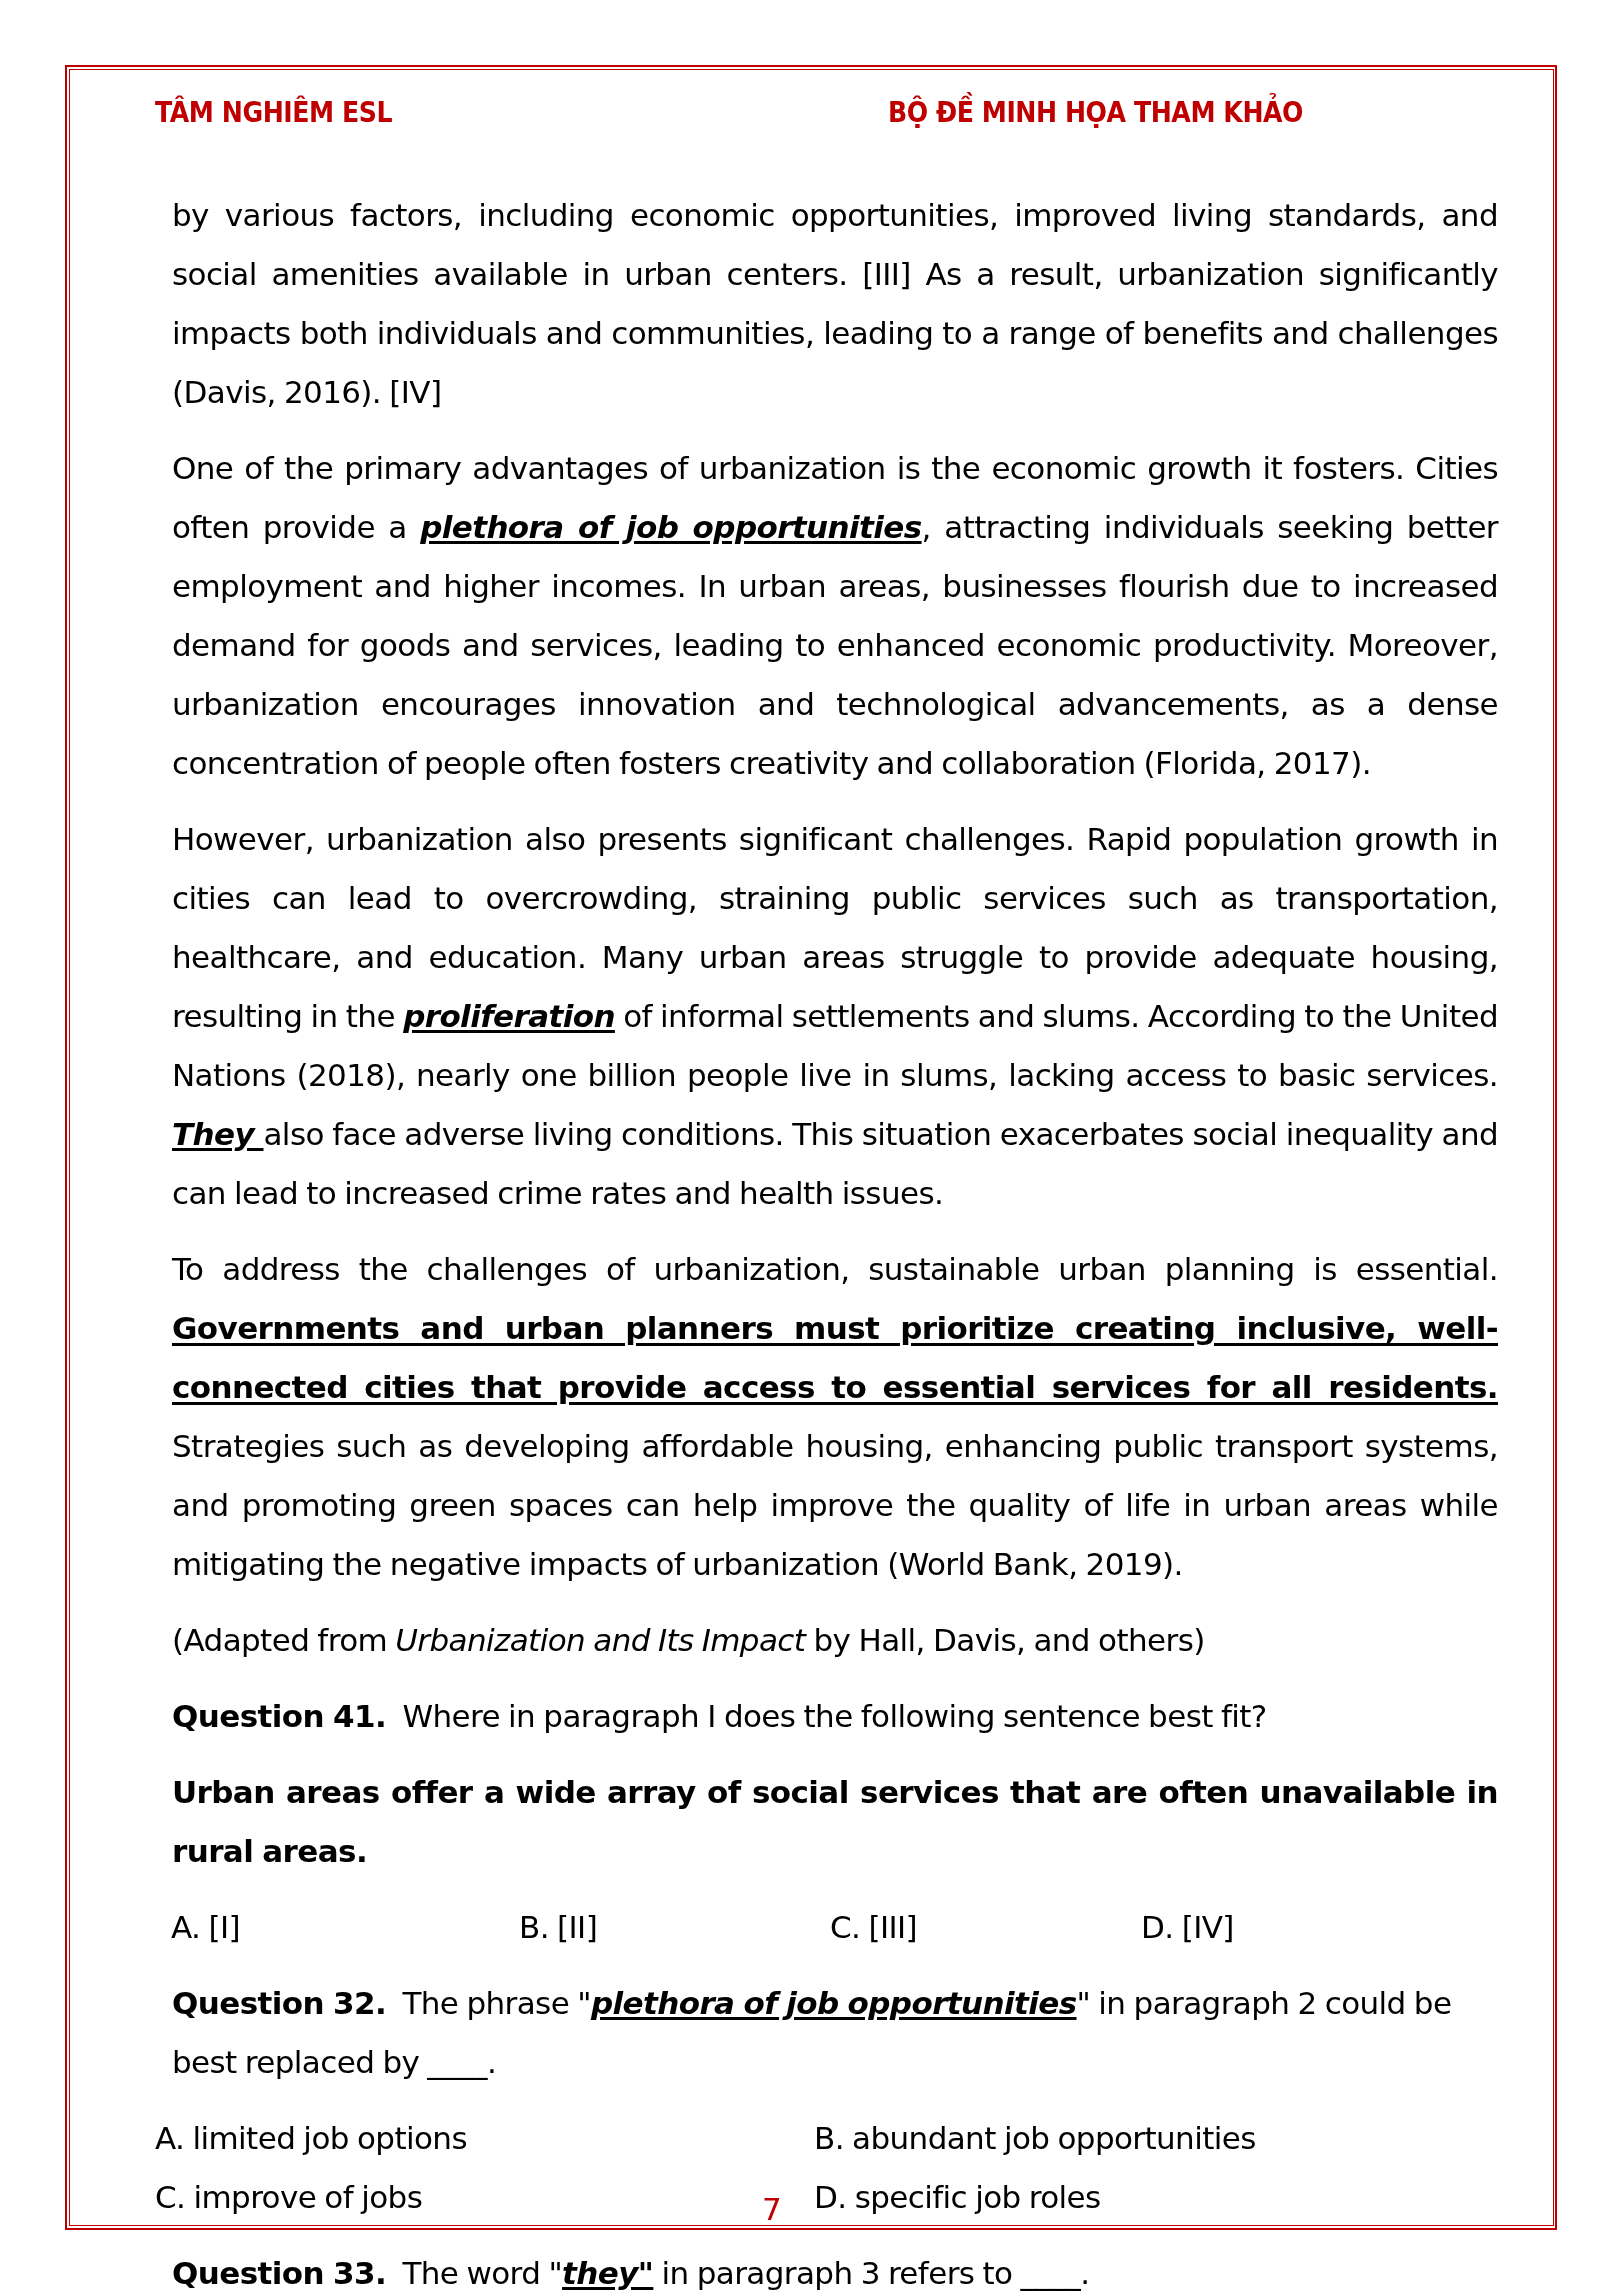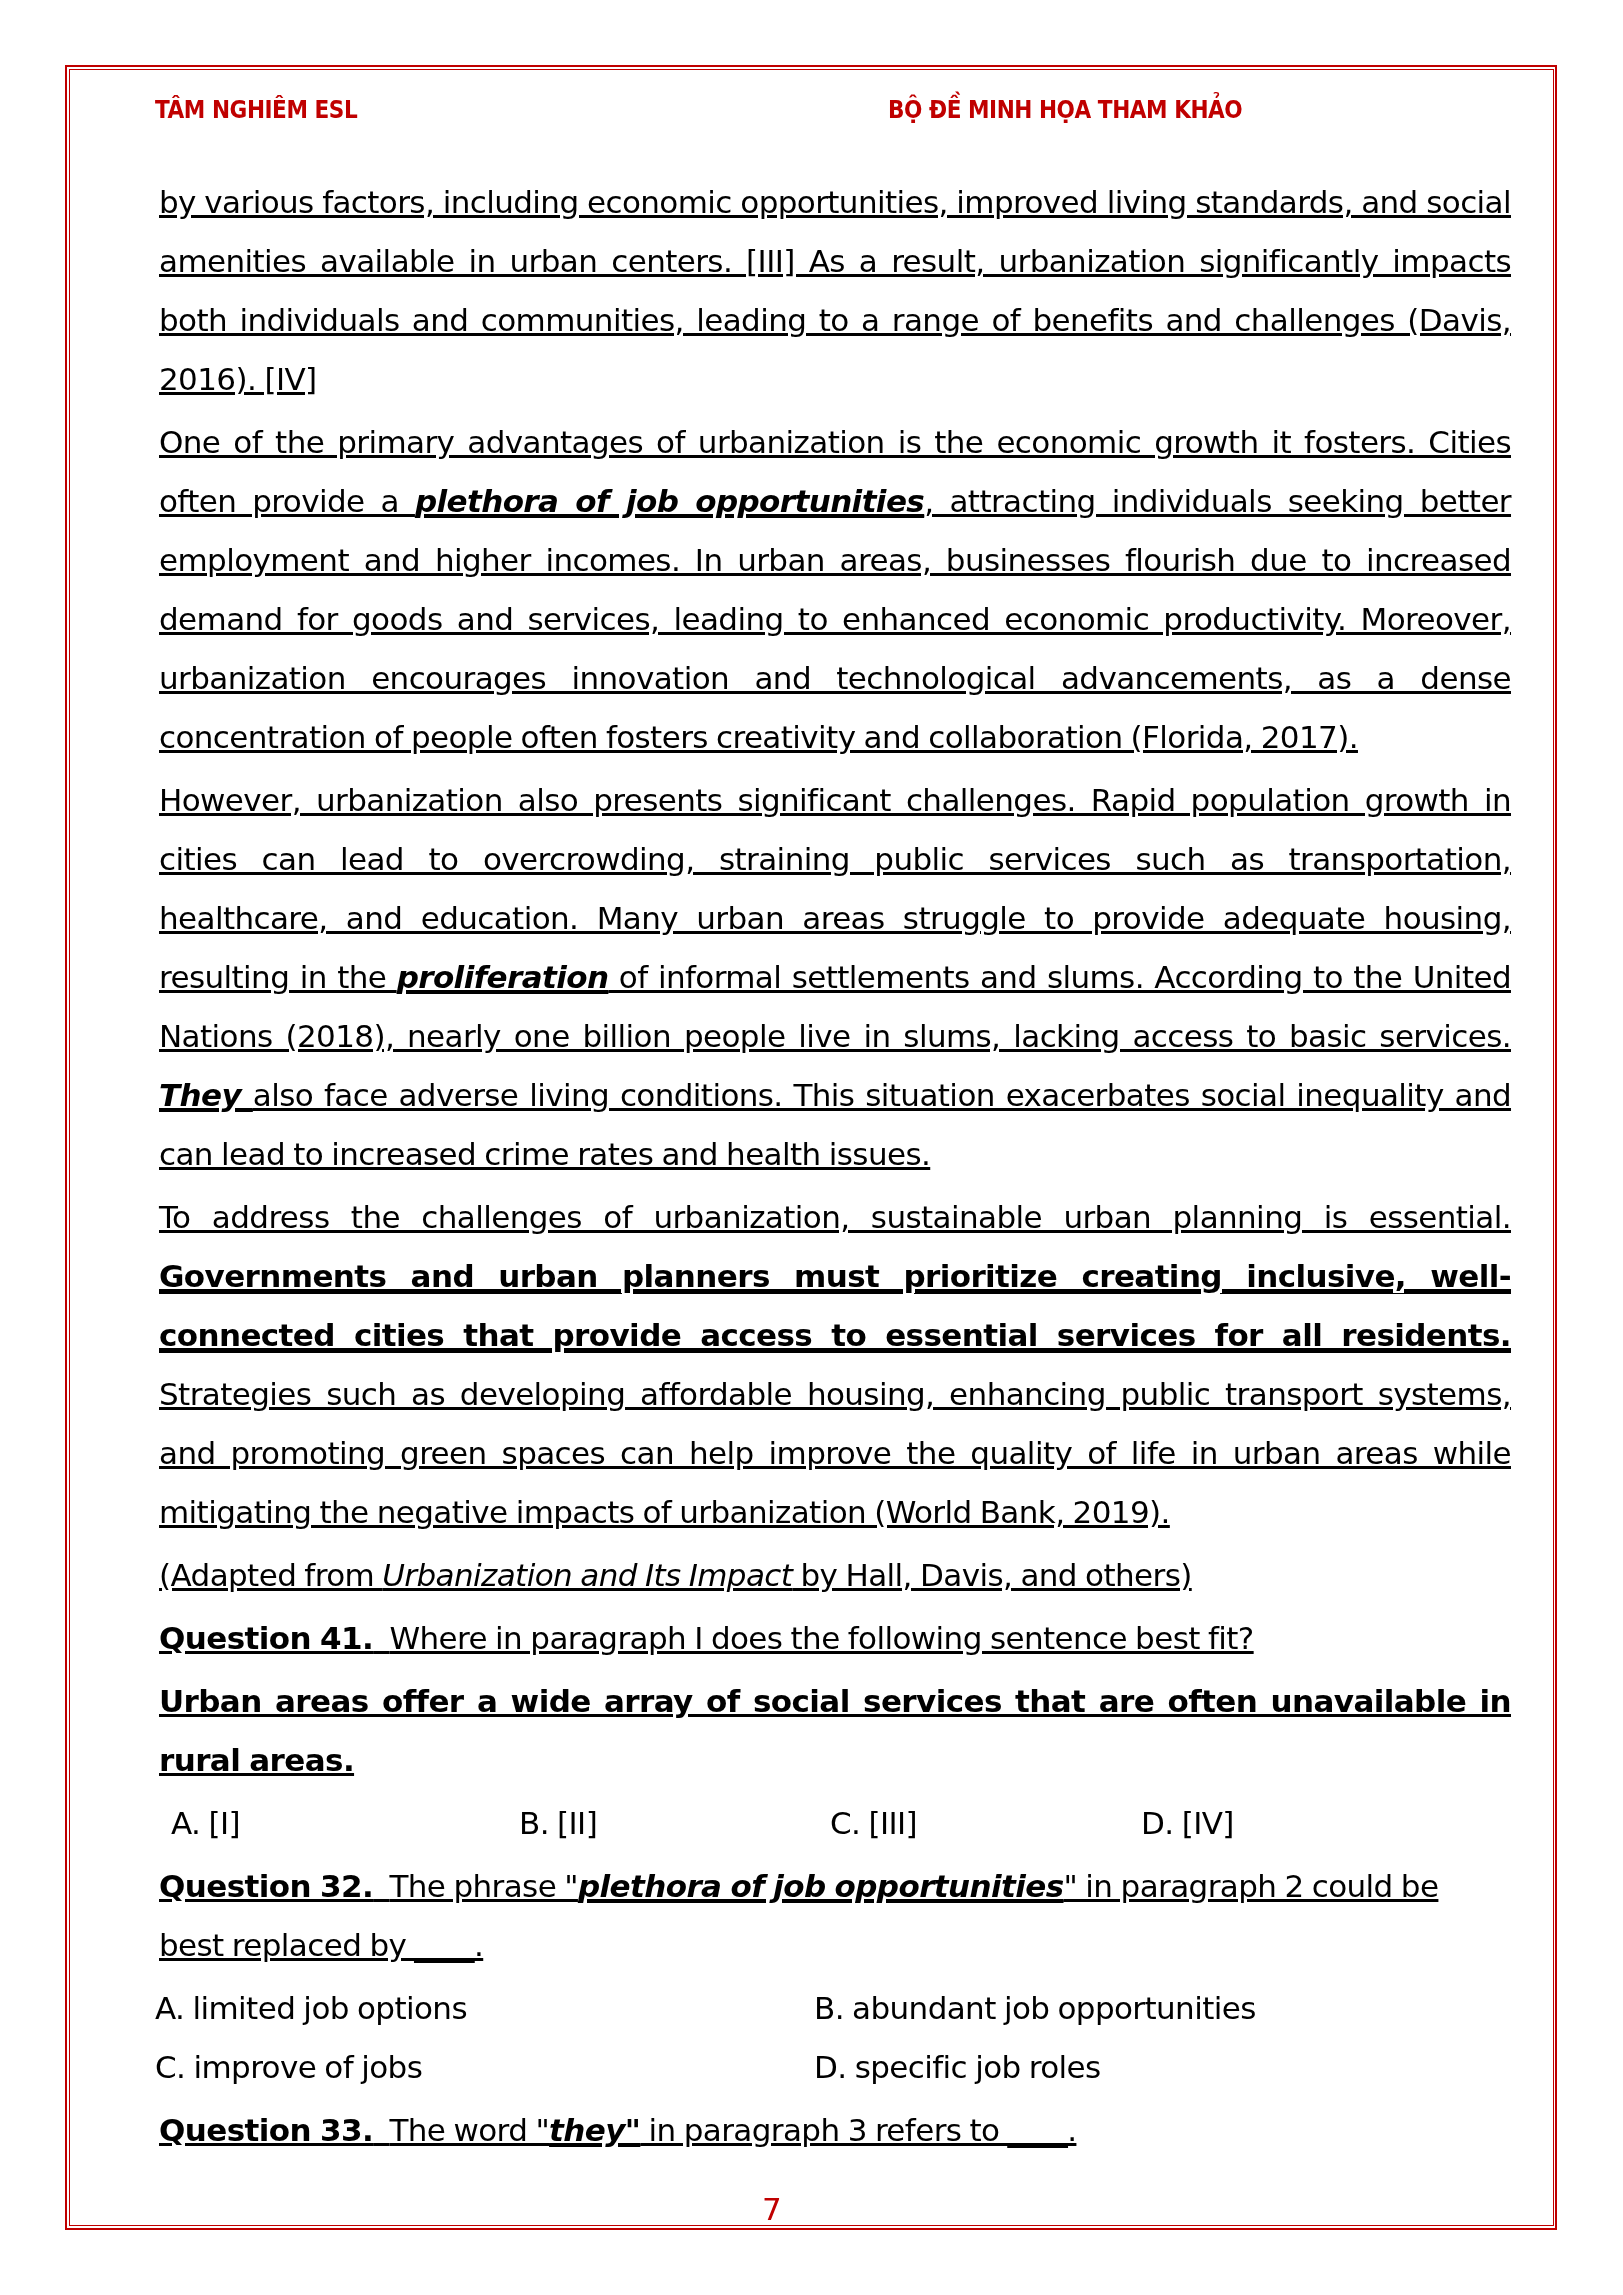--- a/index.html
+++ b/index.html
@@ -3,26 +3,26 @@
 <meta charset="utf-8">
 <style>
   html, body { margin:0; padding:0; background:#ffffff; }
   body { width:1623px; height:2295px; position:relative; overflow:hidden;
          font-family:"DejaVu Sans", sans-serif; color:#000; }
   .border-outer { position:absolute; left:65px; top:65px; width:1492px; height:2165px;
                   border:2.2px solid #C00000; box-sizing:border-box; }
   .border-inner { position:absolute; left:69px; top:69px; width:1485px; height:2157px;
                   border:1.6px solid #C00000; box-sizing:border-box; }
   .header { position:absolute; top:96px; left:155px; width:1360px; height:43px;
-            color:#C00000; font-weight:bold; font-size:24px; }
+            color:#C00000; font-weight:bold; font-size:28px; }
   .header .left { position:absolute; left:0; top:0; letter-spacing:-0.5px; transform:scaleX(0.9); transform-origin:left; white-space:nowrap; }
   .header .right { position:absolute; left:733px; top:0; letter-spacing:-0.5px; transform:scaleX(0.9); transform-origin:left; white-space:nowrap; }
   .content { position:absolute; left:155px; top:169px; width:1360px;
              font-size:31px; line-height:59px; }
-  .content p { margin:4px; text-align:justify;text-decoration:underline; }
+  .content p { margin:17px; text-align:justify; }
   .hl { font-weight:bold; font-style:italic; text-decoration:underline; text-decoration-thickness:2.7px; text-underline-offset:3.2px; }
   .bu { font-weight:bold; text-decoration:underline; text-decoration-thickness:2.7px; text-underline-offset:4.3px; }
   .b { font-weight:bold; }
   .i { font-style:italic; }
   .opts4 { display:flex;margin-left:16px; }
   .opts4 span { width:311px; white-space:nowrap; }
   .opts4 span:first-child { width:348px; }
   .opts2 { display:flex; }
   .opts2 span { width:659px; white-space:nowrap; }
   .page-num { position:absolute; left:762px; top:2191px; color:#C00000; font-size:31px; }

